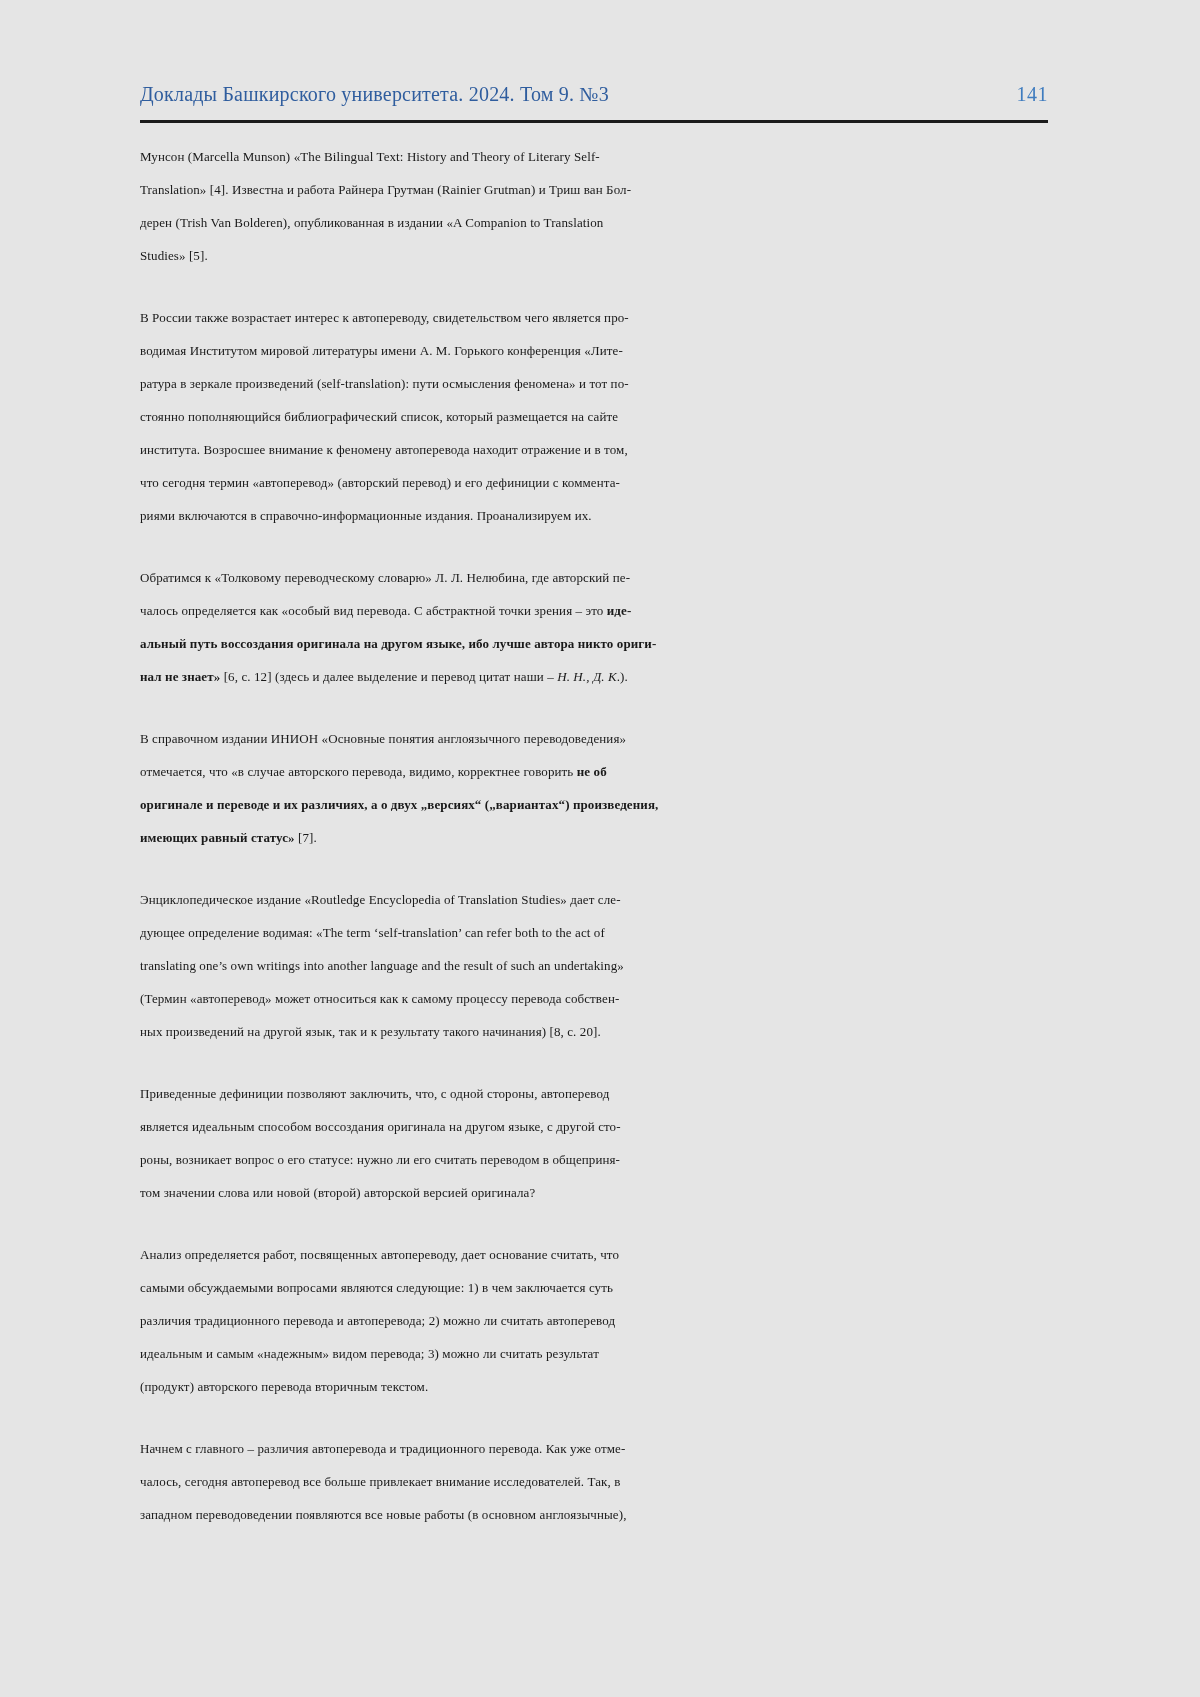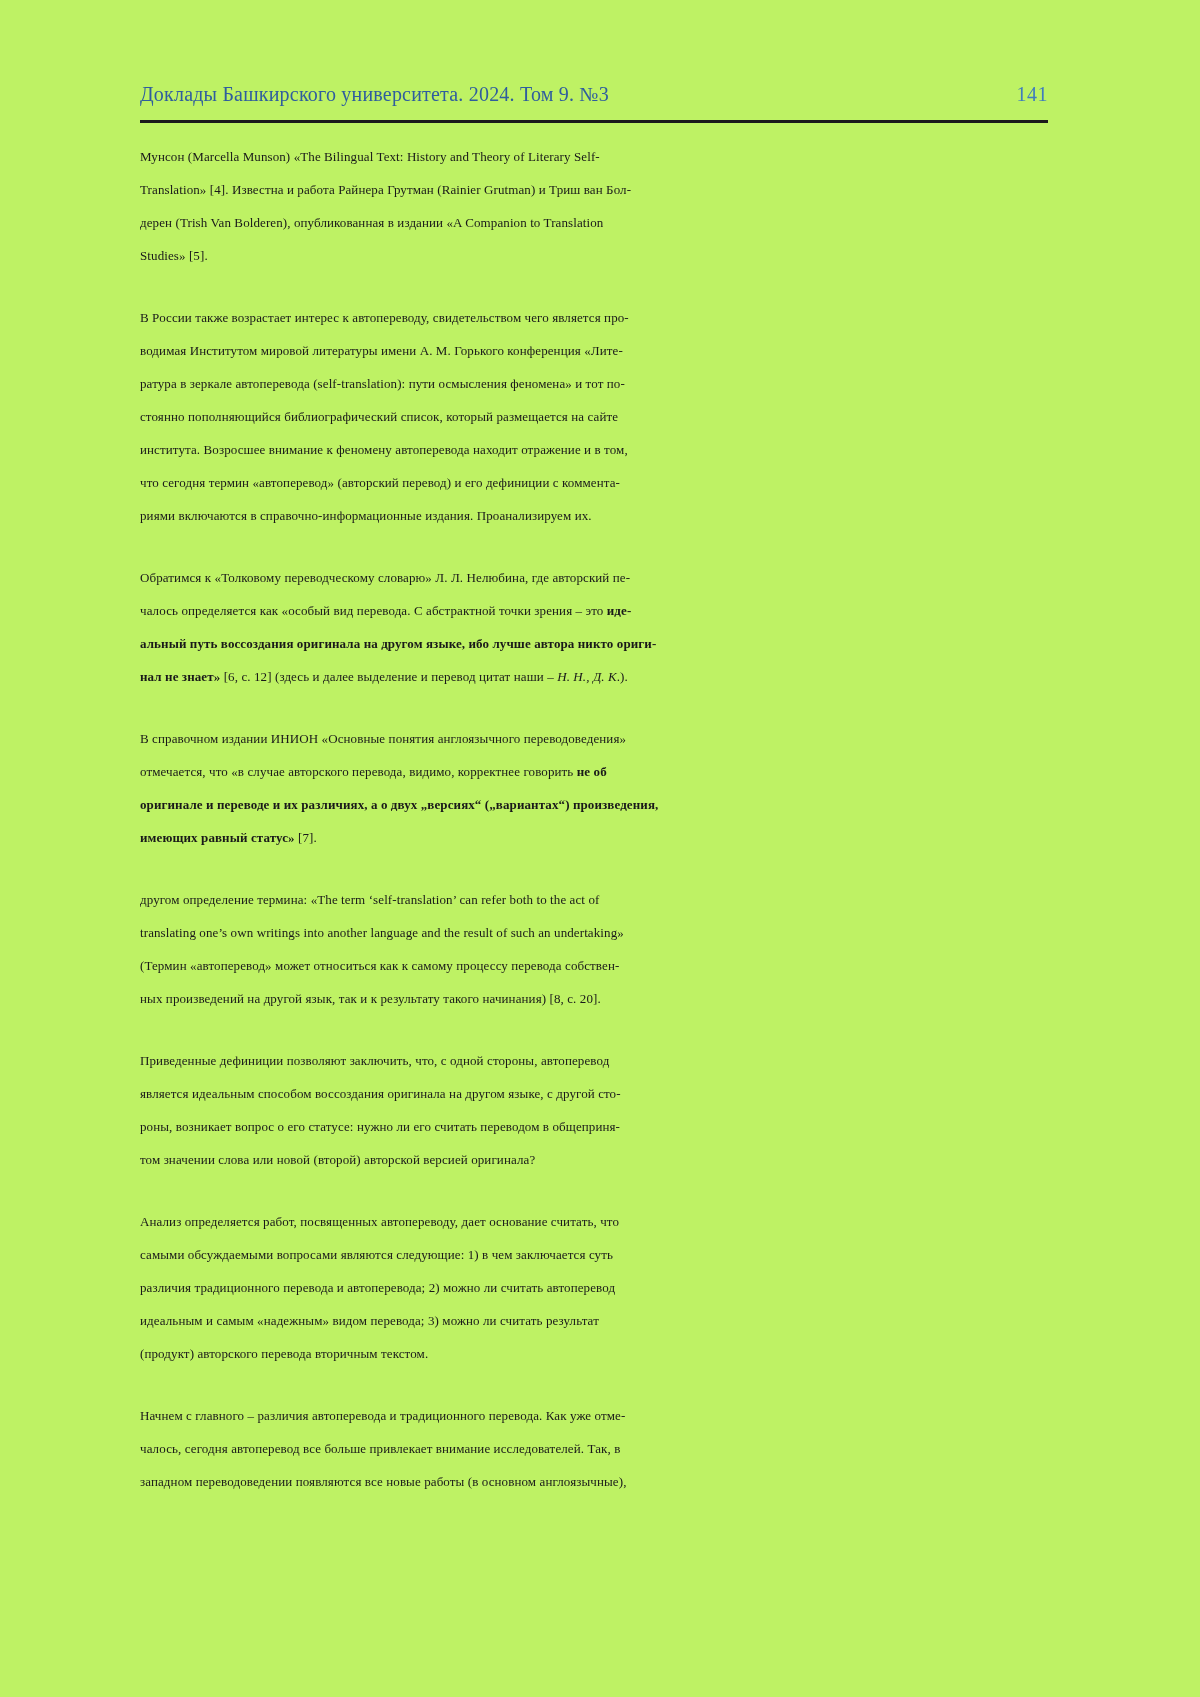--- a/index.html
+++ b/index.html
@@ -49,56 +49,57 @@
   .para { margin: 0 0 29px 0; }
   .para:last-child { margin-bottom: 11px; }
   .line { white-space: nowrap; }
   .run-n { font-weight: 400; font-style: normal; }
   .run-b { font-weight: 700; font-style: normal; }
   .run-i { font-weight: 400; font-style: italic; }
 </style>
 </head>
 <body>
 
-<div class="page" style="background: #bef264;">
+<div class="page" style="background: #e5e5e5;">
   <div class="header">
     <span class="journal-title" style="color: rgb(47, 93, 158);">Доклады Башкирского университета. 2024. Том 9. №3</span>
     <span class="page-number" style="color: rgb(63, 124, 191);">141</span>
   </div>
   <hr class="header-rule" style="background: rgb(27, 27, 27);">
   <div class="article-body" style="color: rgb(25, 25, 25);">
       <div class="para">
         <div class="line"><span class="run-n">Мунсон (Marcella Munson) «The Bilingual Text: History and Theory of Literary Self-</span></div>
         <div class="line"><span class="run-n">Translation» [4]. Известна и работа Райнера Грутман (Rainier Grutman) и Триш ван Бол-</span></div>
         <div class="line"><span class="run-n">дерен (Trish Van Bolderen), опубликованная в издании «A Companion to Translation</span></div>
         <div class="line"><span class="run-n">Studies» [5].</span></div>
       </div>
       <div class="para">
         <div class="line"><span class="run-n">В России также возрастает интерес к автопереводу, свидетельством чего является про-</span></div>
         <div class="line"><span class="run-n">водимая Институтом мировой литературы имени А. М. Горького конференция «Лите-</span></div>
-        <div class="line"><span class="run-n">ратура в зеркале автоперевода (self-translation): пути осмысления феномена» и тот по-</span></div>
+        <div class="line"><span class="run-n">ратура в зеркале произведений (self-translation): пути осмысления феномена» и тот по-</span></div>
         <div class="line"><span class="run-n">стоянно пополняющийся библиографический список, который размещается на сайте</span></div>
         <div class="line"><span class="run-n">института. Возросшее внимание к феномену автоперевода находит отражение и в том,</span></div>
         <div class="line"><span class="run-n">что сегодня термин «автоперевод» (авторский перевод) и его дефиниции с коммента-</span></div>
         <div class="line"><span class="run-n">риями включаются в справочно-информационные издания. Проанализируем их.</span></div>
       </div>
       <div class="para">
         <div class="line"><span class="run-n">Обратимся к «Толковому переводческому словарю» Л. Л. Нелюбина, где авторский пе-</span></div>
         <div class="line"><span class="run-n">чалось определяется как «особый вид перевода. С абстрактной точки зрения – это </span><span class="run-b">иде-</span></div>
         <div class="line"><span class="run-b">альный путь воссоздания оригинала на другом языке, ибо лучше автора никто ориги-</span></div>
         <div class="line"><span class="run-b">нал не знает»</span><span class="run-n"> [6, с. 12] (здесь и далее выделение и перевод цитат наши – </span><span class="run-i">Н. Н., Д. К</span><span class="run-n">.).</span></div>
       </div>
       <div class="para">
         <div class="line"><span class="run-n">В справочном издании ИНИОН «Основные понятия англоязычного переводоведения»</span></div>
         <div class="line"><span class="run-n">отмечается, что «в случае авторского перевода, видимо, корректнее говорить </span><span class="run-b">не об</span></div>
         <div class="line"><span class="run-b">оригинале и переводе и их различиях, а о двух „версиях“ („вариантах“) произведения,</span></div>
         <div class="line"><span class="run-b">имеющих равный статус»</span><span class="run-n"> [7].</span></div>
       </div>
       <div class="para">
-        <div class="line"><span class="run-n">другом определение термина: «The term ‘self-translation’ can refer both to the act of</span></div>
+        <div class="line"><span class="run-n">Энциклопедическое издание «Routledge Encyclopedia of Translation Studies» дает сле-</span></div>
+        <div class="line"><span class="run-n">дующее определение водимая: «The term ‘self-translation’ can refer both to the act of</span></div>
         <div class="line"><span class="run-n">translating one’s own writings into another language and the result of such an undertaking»</span></div>
         <div class="line"><span class="run-n">(Термин «автоперевод» может относиться как к самому процессу перевода собствен-</span></div>
         <div class="line"><span class="run-n">ных произведений на другой язык, так и к результату такого начинания) [8, с. 20].</span></div>
       </div>
       <div class="para">
         <div class="line"><span class="run-n">Приведенные дефиниции позволяют заключить, что, с одной стороны, автоперевод</span></div>
         <div class="line"><span class="run-n">является идеальным способом воссоздания оригинала на другом языке, с другой сто-</span></div>
         <div class="line"><span class="run-n">роны, возникает вопрос о его статусе: нужно ли его считать переводом в общеприня-</span></div>
         <div class="line"><span class="run-n">том значении слова или новой (второй) авторской версией оригинала?</span></div>
       </div>

